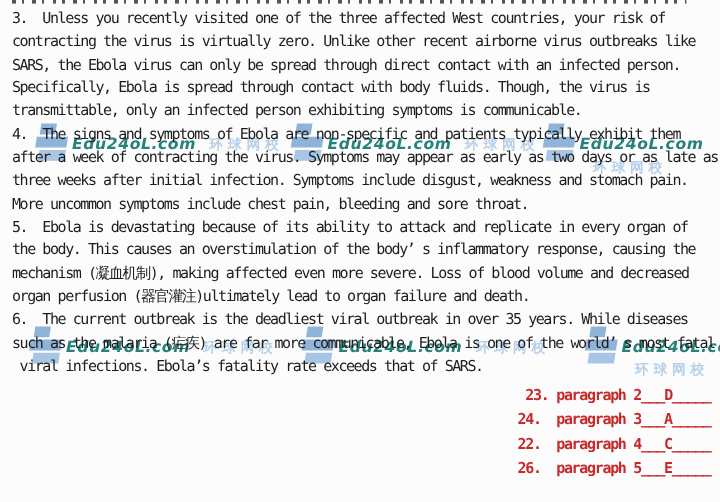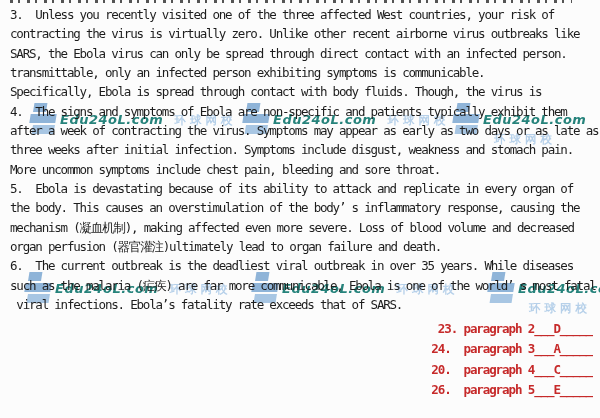--- a/index.html
+++ b/index.html
@@ -108,33 +108,33 @@
       <i class="b2"></i>
       <i class="b3"></i>
     </span>
   <span class="wm-texts"><span class="wm-brand">Edu24oL.com</span><span class="wm-cn">环球网校</span></span>
 </div>
 
 <div class="doc">
   <div class="body-line">3.  Unless you recently visited one of the three affected West countries, your risk of</div>
   <div class="body-line">contracting the virus is virtually zero. Unlike other recent airborne virus outbreaks like</div>
   <div class="body-line">SARS, the Ebola virus can only be spread through direct contact with an infected person.</div>
+  <div class="body-line">Specifically, Ebola is spread through contact with body fluids. Though, the virus is</div>
   <div class="body-line">transmittable, only an infected person exhibiting symptoms is communicable.</div>
-  <div class="body-line">Specifically, Ebola is spread through contact with body fluids. Though, the virus is</div>
   <div class="body-line">4.  The signs and symptoms of Ebola are non-specific and patients typically exhibit them</div>
   <div class="body-line">after a week of contracting the virus. Symptoms may appear as early as two days or as late as</div>
   <div class="body-line">three weeks after initial infection. Symptoms include disgust, weakness and stomach pain.</div>
   <div class="body-line">More uncommon symptoms include chest pain, bleeding and sore throat.</div>
   <div class="body-line">5.  Ebola is devastating because of its ability to attack and replicate in every organ of</div>
   <div class="body-line">the body. This causes an overstimulation of the body’ s inflammatory response, causing the</div>
   <div class="body-line">mechanism (凝血机制), making affected even more severe. Loss of blood volume and decreased</div>
   <div class="body-line">organ perfusion (器官灌注)ultimately lead to organ failure and death.</div>
   <div class="body-line">6.  The current outbreak is the deadliest viral outbreak in over 35 years. While diseases</div>
   <div class="body-line">such as the malaria (疟疾) are far more communicable, Ebola is one of the world’ s most fatal</div>
   <div class="body-line"> viral infections. Ebola’s fatality rate exceeds that of SARS.</div>
 
   <div class="questions">
     <div class="q-line">23. paragraph 2___D_____</div>
     <div class="q-line indent">24.  paragraph 3___A_____</div>
-    <div class="q-line indent">20.  paragraph 4___C_____</div>
+    <div class="q-line indent">22.  paragraph 4___C_____</div>
     <div class="q-line indent">26.  paragraph 5___E_____</div>
   </div>
 </div>
 
 </body></html>

